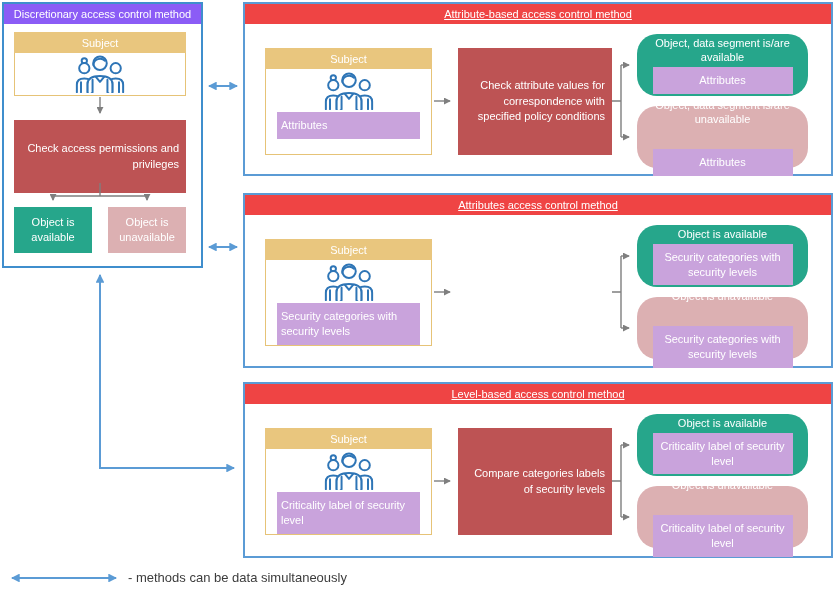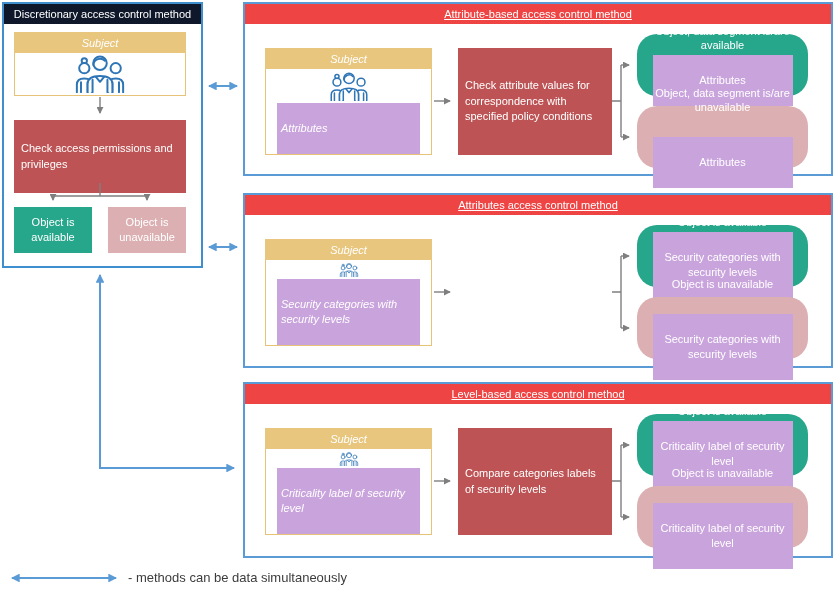--- a/index.html
+++ b/index.html
@@ -8,51 +8,51 @@
     font-family:"Liberation Sans",sans-serif;
   }
   .panel{position:absolute;background:#fff;box-sizing:border-box;}
   .left-panel{left:2px;top:2px;width:201px;height:266px;border:2px solid #3f8ecd;}
   .rpanel{left:243px;width:590px;border:2px solid #5b9bd5;}
   .phead{
     position:absolute;left:0;top:0;right:0;height:20px;
     display:flex;align-items:center;justify-content:center;
     color:#fff;font-size:11px;white-space:nowrap;
   }
-  .left-panel .phead{background:#0f172a;}
+  .left-panel .phead{background:#8b5cf6;}
   .rpanel .phead{background:#ef4444;text-decoration:underline;}
 
-  .subject{position:absolute;box-sizing:border-box;font-style:italic;}
+  .subject{position:absolute;box-sizing:border-box;}
   .subj-head{
     height:21px;background:#e9c67e;color:#fff;font-size:11px;
     display:flex;align-items:center;justify-content:center;
   }
   .subj-body{
     box-sizing:border-box;border:1px solid #e6c377;border-top:none;background:#fff;
     display:flex;flex-direction:column;align-items:center;
   }
   .people{display:block;margin-top:3px;}
 
   .process{
     position:absolute;background:#bd5354;color:#fff;font-size:11px;line-height:1.4;
-    display:flex;align-items:center;justify-content:center;text-align:left;
+    display:flex;align-items:center;justify-content:center;text-align:right;
     box-sizing:border-box;padding:0 7px;
   }
   .result{
     position:absolute;color:#fff;font-size:11px;box-sizing:border-box;
     display:flex;flex-direction:column;align-items:center;justify-content:center;
     text-align:center;
     border-radius:20px;
   }
   .result.green{background:#26a68b;}
   .result.pink{background:#dcb0b2;gap:20px;}
   .rtitle{line-height:1.3;padding:0 10px;}
   .tag{
     background:#c9a3dc;color:#fff;font-size:11px;line-height:1.35;
-    box-sizing:border-box;padding:18px 4px;
+    box-sizing:border-box;padding:6px 4px;
   }
   .subj-body .tag{width:143px;margin-top:2px;}
   .result .tag{width:140px;margin-top:3px;}
 
   .simple-result{
     position:absolute;color:#fff;font-size:11px;line-height:1.35;
     display:flex;align-items:center;justify-content:center;text-align:center;
     box-sizing:border-box;padding:0 4px;
   }
   .simple-result.green{background:#26a68b;}

